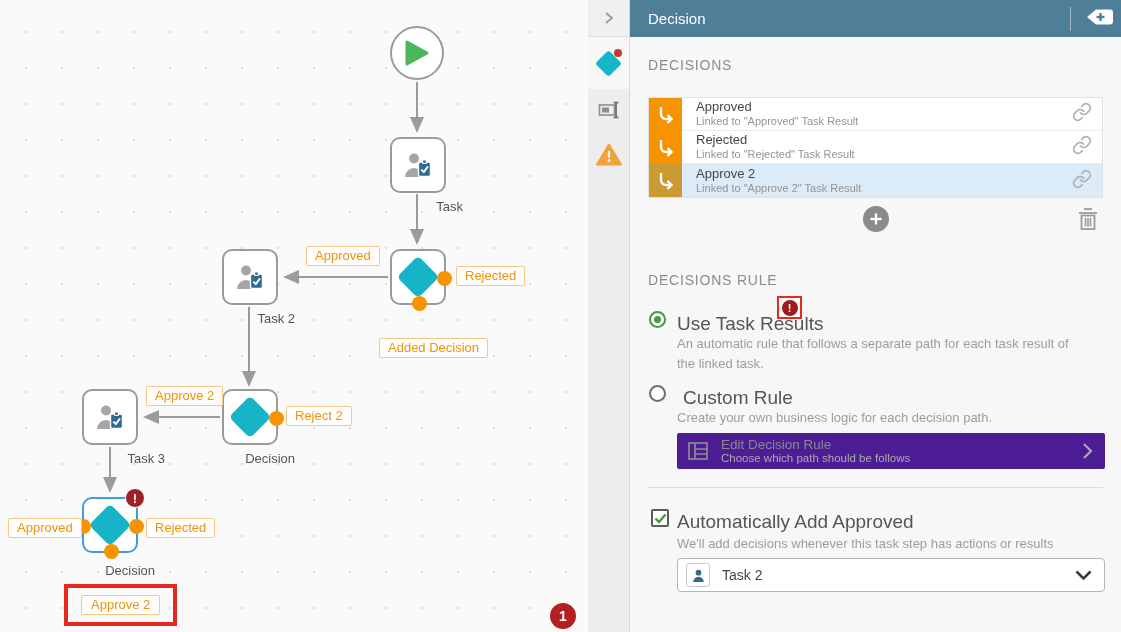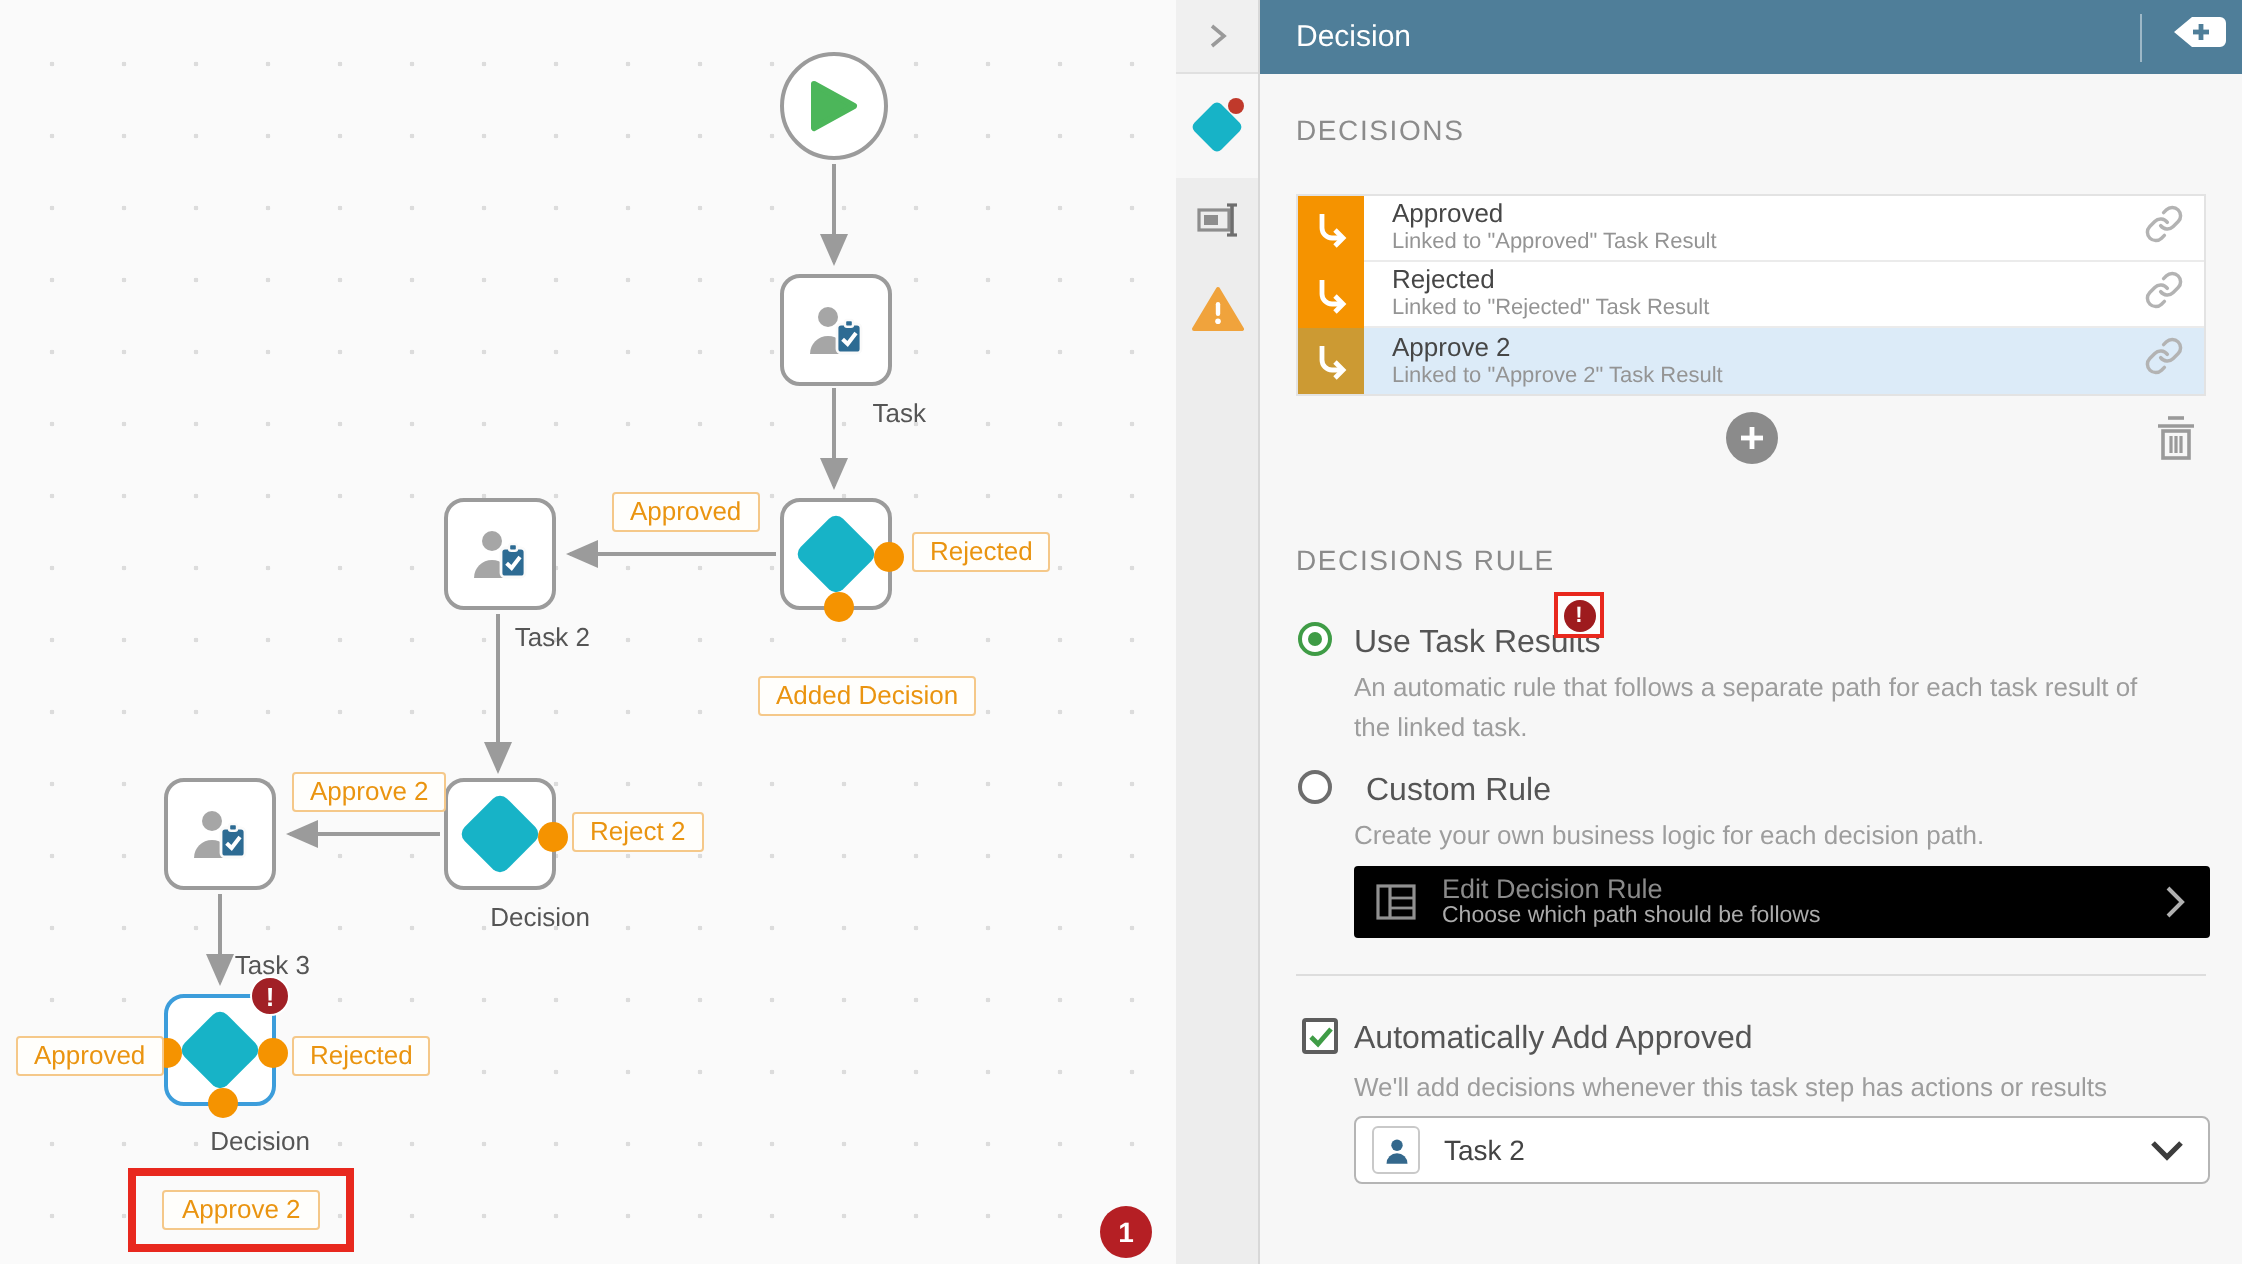--- a/index.html
+++ b/index.html
@@ -85,31 +85,31 @@
   .add-btn { position:absolute; top:206px; left:50%; transform:translateX(-50%);
     width:26px; height:26px; border-radius:50%; background:#8b8b8b; color:#fff;
     display:flex; align-items:center; justify-content:center; cursor:pointer; }
   .trash-btn { position:absolute; top:207px; right:22px; cursor:pointer; }
 
   .radio { position:absolute; width:17px; height:17px; border-radius:50%;
     background:#fff; border:2px solid #6e6e6e; }
   .radio.checked { border-color:#3f9c46; }
   .radio.checked::after { content:""; position:absolute; left:3px; top:3px;
     width:7px; height:7px; border-radius:50%; background:#3f9c46; }
-  .opt-label { position:absolute; font-size:16px; color:#555; }
+  .opt-label { position:absolute; font-size:19px; color:#555; }
   .opt-desc { position:absolute; font-size:13px; color:#9d9d9d; width:412px;
     line-height:1.55; }
   .err-box { position:absolute; border:2px solid #e8281e; width:25px; height:23px;
     display:flex; align-items:center; justify-content:center; background:#fdfdfd; }
   .err-circle { width:16px; height:16px; border-radius:50%; background:#9e1b1e;
     color:#fff; font-size:11px; font-weight:bold; display:flex;
     align-items:center; justify-content:center; }
 
   .edit-rule { position:absolute; left:47px; width:428px; height:36px;
-    background:#000000; display:flex; align-items:center; border-radius:2px; }
+    background:#4c1d95; display:flex; align-items:center; border-radius:2px; }
   .edit-rule-texts { margin-left:12px; line-height:1.15; flex:1; }
   .edit-rule-title { font-size:13.5px; color:#8a8a8a; }
   .edit-rule-sub { font-size:11.5px; color:#ababab; }
 
   .divider { position:absolute; left:18px; width:455px; height:1px; background:#ddd; }
 
   .checkbox { position:absolute; width:18px; height:18px; background:#fff;
     border:2px solid #5d5d5d; border-radius:2px; display:flex; align-items:center;
     justify-content:center; }
 
@@ -192,21 +192,21 @@
 
     <div class="node" style="left:82px; top:389px;">
       <svg width="30" height="29" viewBox="0 0 30 29">
         <circle cx="11" cy="7.5" r="5" fill="#a6a6a6"></circle>
         <path d="M2 26 a9 9 0 0 1 18 0 z" fill="#a6a6a6"></path>
         <rect x="15.5" y="11" width="12" height="14.5" rx="2" fill="#2d6b93" stroke="#fafafa" stroke-width="1.4"></rect>
         <rect x="19.5" y="9" width="4" height="3.4" rx="1" fill="#2d6b93" stroke="#fafafa" stroke-width="1.2"></rect>
         <polyline points="18.3,18.6 20.8,21 25,15.5" fill="none" stroke="#fff" stroke-width="2"></polyline>
       </svg>
     </div>
-    <div class="node-label" style="left:110px; top:451px;margin-top:24px;">Task 3</div>
+    <div class="node-label" style="left:120px; top:451px;">Task 3</div>
 
     <div class="node selected" style="left:82px; top:497px;">
       <span class="diamond"></span>
       <span class="port" style="left:-8px; top:20px;"></span>
       <span class="port" style="right:-8px; top:20px;"></span>
       <span class="port" style="bottom:-8px; left:20px;"></span>
       <span class="err-badge" style="top:-11px; right:-9px;">!</span>
     </div>
     <div class="node-label" style="left:110px; top:563px;">Decision</div>
     <span class="chip" style="left:8px; top:518px;">Approved</span>

